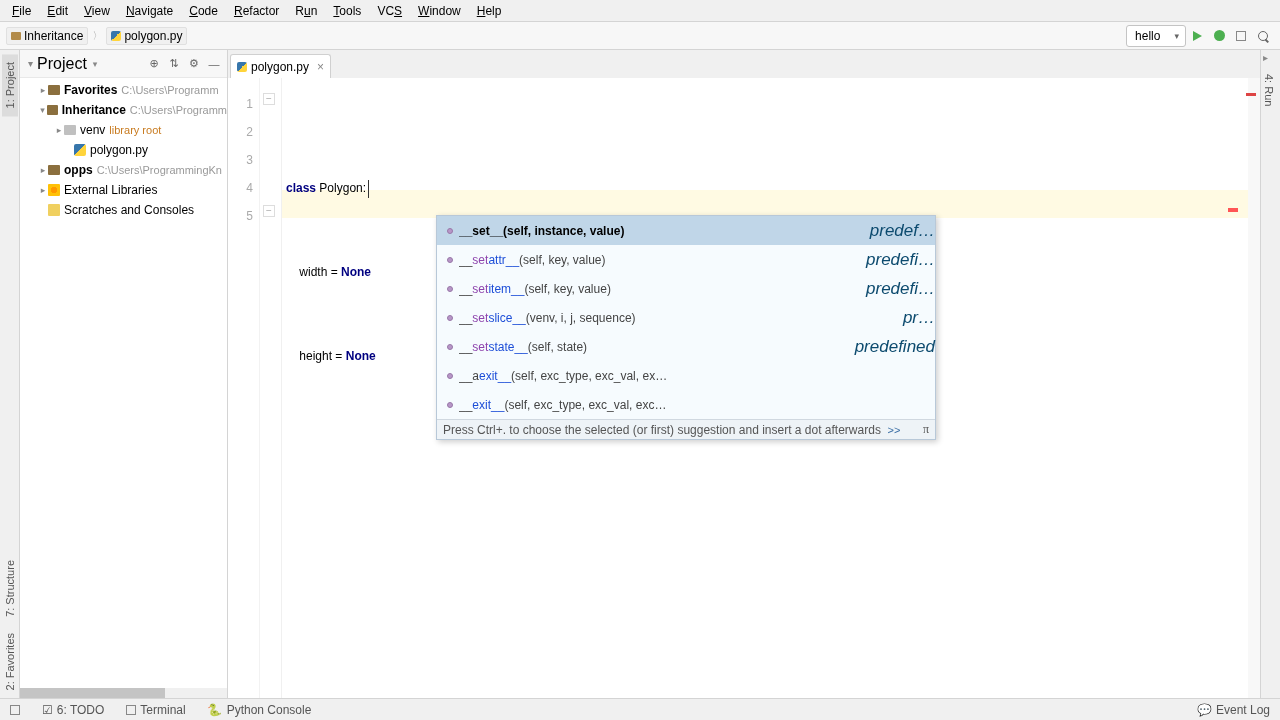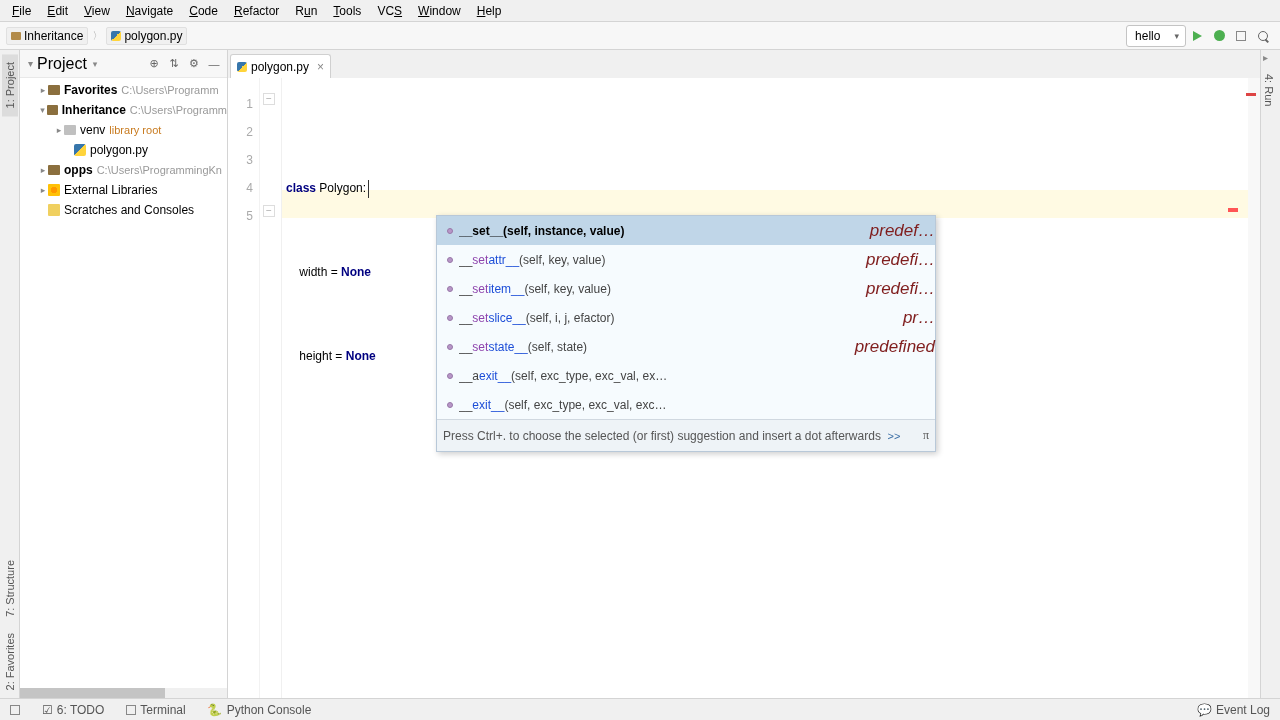--- a/index.html
+++ b/index.html
@@ -85,22 +85,22 @@
 .ac-popup { position: absolute; top: 215px; left: 436px; width: 500px; background: #f6fbfe; border: 1px solid #b8c8d8; box-shadow: 2px 2px 6px rgba(0,0,0,0.2); z-index: 50; font-family: Consolas, monospace; font-size: 18px; }
 .ac-item { display: flex; align-items: center; height: 29px; padding: 0 0 0 10px; }
 .ac-item.selected { background: #c0d6e8; }
 .ac-dot { width: 6px; height: 6px; border-radius: 50%; margin-right: 6px; }
 .ac-dot.v { background: #b896c8; border: 1px solid #9878a8; }
 .ac-label { flex: 1; white-space: nowrap; overflow: hidden; }
 .ac-label .m-set { color: #8e44ad; }
 .ac-label .m-rest { color: #1d4ed8; }
 .ac-label .args { color: #444; }
 .ac-label.sel .m-set, .ac-label.sel .m-rest, .ac-label.sel .args { color: #000; font-weight: bold; }
-.ac-hint { color: #7f1d1d; margin-left: 10px; font-style: italic; font-size: 17px; }
-.ac-footer { background: #eef3f7; border-top: 1px solid #d0d8e0; font-size: 11px; font-family: "Segoe UI", Arial, sans-serif; padding: 8px 6px; display: flex; align-items: center; justify-content: space-between; color: #555; }
+.ac-hint { color: #0c4a6e; margin-left: 10px; font-style: italic; font-size: 17px; }
+.ac-footer { background: #eef3f7; border-top: 1px solid #d0d8e0; font-size: 11px; font-family: "Segoe UI", Arial, sans-serif; padding: 2px 6px; display: flex; align-items: center; justify-content: space-between; color: #555; }
 .ac-footer .more { color: #3b6ea5; font-size: 11px; }
 .ac-footer .pi { font-family: Georgia, serif; font-size: 12px; }
 
 
 .right-gutter { width: 20px; background: #f0f0f0; border-left: 1px solid #d4d4d4; position: relative; }
 .rg-hide { position: absolute; top: 2px; left: 2px; font-size: 10px; color: #888; }
 .rg-tab { position: absolute; top: 20px; left: 2px; writing-mode: vertical-rl; font-size: 11px; color: #555; padding: 4px 0; }
 .err-marker { position: absolute; right: 22px; width: 10px; height: 4px; background: #ff5555; }
 .err-stripe { position: absolute; top: 15px; right: 4px; width: 10px; height: 3px; background: #d44; }
 
@@ -284,21 +284,21 @@
         <div class="ac-label"><span class="args">__</span><span class="m-set">set</span><span class="m-rest">attr__</span><span class="args">(self, key, value)</span></div>
         <div class="ac-hint">predefi…</div>
       </div>
       <div class="ac-item">
         <div class="ac-dot v"></div>
         <div class="ac-label"><span class="args">__</span><span class="m-set">set</span><span class="m-rest">item__</span><span class="args">(self, key, value)</span></div>
         <div class="ac-hint">predefi…</div>
       </div>
       <div class="ac-item">
         <div class="ac-dot v"></div>
-        <div class="ac-label"><span class="args">__</span><span class="m-set">set</span><span class="m-rest">slice__</span><span class="args">(self, i, j, efactor)</span></div>
+        <div class="ac-label"><span class="args">__</span><span class="m-set">set</span><span class="m-rest">slice__</span><span class="args">(venv, i, j, sequence)</span></div>
         <div class="ac-hint">pr…</div>
       </div>
       <div class="ac-item">
         <div class="ac-dot v"></div>
         <div class="ac-label"><span class="args">__</span><span class="m-set">set</span><span class="m-rest">state__</span><span class="args">(self, state)</span></div>
         <div class="ac-hint">predefined</div>
       </div>
       <div class="ac-item">
         <div class="ac-dot v"></div>
         <div class="ac-label"><span class="args">__a</span><span class="m-set"></span><span class="m-rest">exit__</span><span class="args">(self, exc_type, exc_val, ex…</span></div>

